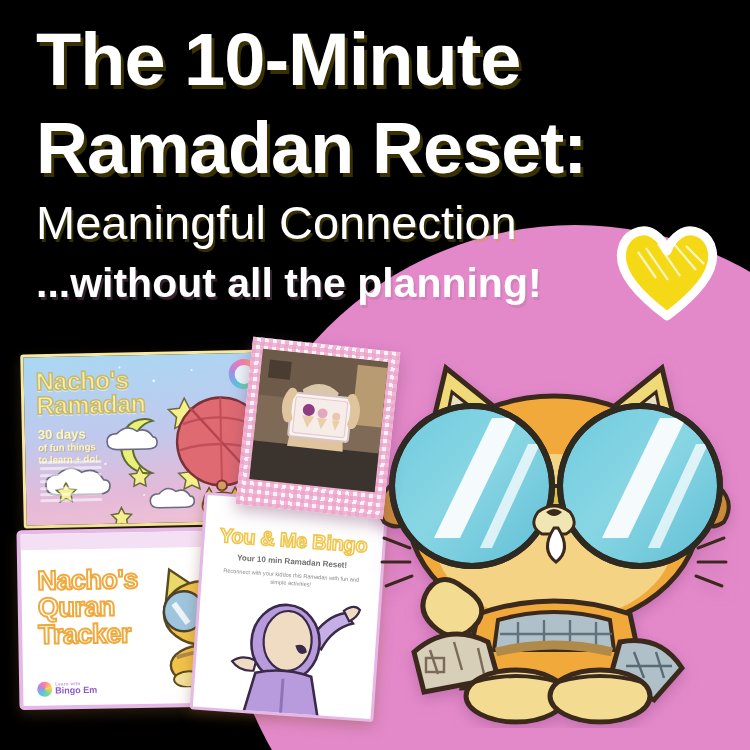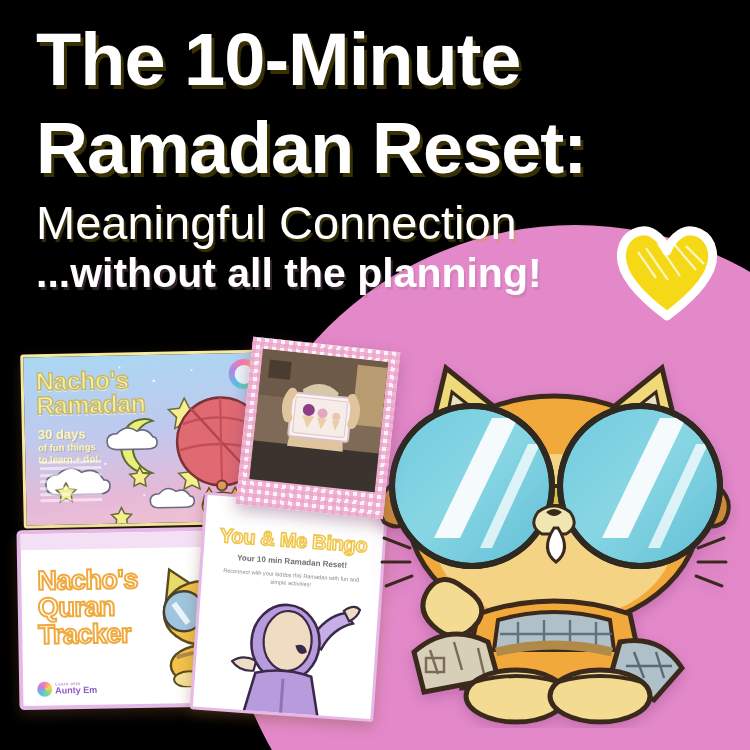--- a/index.html
+++ b/index.html
@@ -22,21 +22,21 @@
     text-shadow:3px 4px 0 rgba(190,160,10,.30);
     line-height:.92;white-space:nowrap;
   }
   .h1{font-size:74px;}
   .h2{font-size:72px;margin-top:21px;}
   .sub1{
     font-size:47px;color:#FFFFFF;margin-top:14px;white-space:nowrap;
     text-shadow:2px 3px 0 rgba(190,160,10,.28);
   }
   .sub2{
-    font-size:41px;color:#FFFFFF;font-weight:bold;white-space:nowrap;
+    font-size:41px;color:#FFFFFF;font-weight:bold;margin-top:10px;white-space:nowrap;
     text-shadow:2px 3px 0 rgba(170,110,150,.30);
   }
   
   .heart-doodle{position:absolute;left:612px;top:218px;width:110px;height:105px;z-index:45;}
   
   .card{position:absolute;box-shadow:0 5px 14px rgba(120,80,40,.35);}
   
   #card-ramadan{
     left:22px;top:352px;width:243px;height:168px;
     transform:rotate(-1.2deg);
@@ -228,21 +228,21 @@
       <path d="M58 80 q-10 8 0 16 q10 -8 0 -16 Z" fill="#F4E29A" stroke="#5A4A1E" stroke-width="2"></path>
       <ellipse cx="58" cy="108" rx="34" ry="20" fill="#F2C24A" stroke="#5A4A1E" stroke-width="2.4"></ellipse>
       <ellipse cx="42" cy="122" rx="15" ry="8" fill="#F4E29A" stroke="#5A4A1E" stroke-width="2"></ellipse>
       <ellipse cx="76" cy="122" rx="15" ry="8" fill="#F4E29A" stroke="#5A4A1E" stroke-width="2"></ellipse>
       <path d="M30 100 q28 -10 56 0" stroke="#B08A4A" stroke-width="4" fill="none"></path>
     </svg>
     <div class="q-logo" data-interactable="false">
       <div class="dot" data-interactable="false"></div>
       <div class="nm" data-interactable="false">
         <small data-interactable="false">Learn with</small>
-        <span data-interactable="false">Aunty Em</span>
+        <span data-interactable="false">Bingo Em</span>
       </div>
     </div>
     <div class="q-foot" data-interactable="false">Nacho's Quran Tracker</div>
   </div>
 
   <div class="card" id="card-bingo" data-interactable="true">
     <div class="b-title" data-interactable="false">You &amp; Me Bingo</div>
     <div class="b-sub" data-interactable="false">Your 10 min Ramadan Reset!</div>
     <div class="b-body" data-interactable="false">Reconnect with your kiddos this Ramadan with fun and simple activities!</div>
     <svg width="150" height="120" viewBox="0 0 150 120" style="position:absolute;left:26px;bottom:-6px" data-interactable="false">

